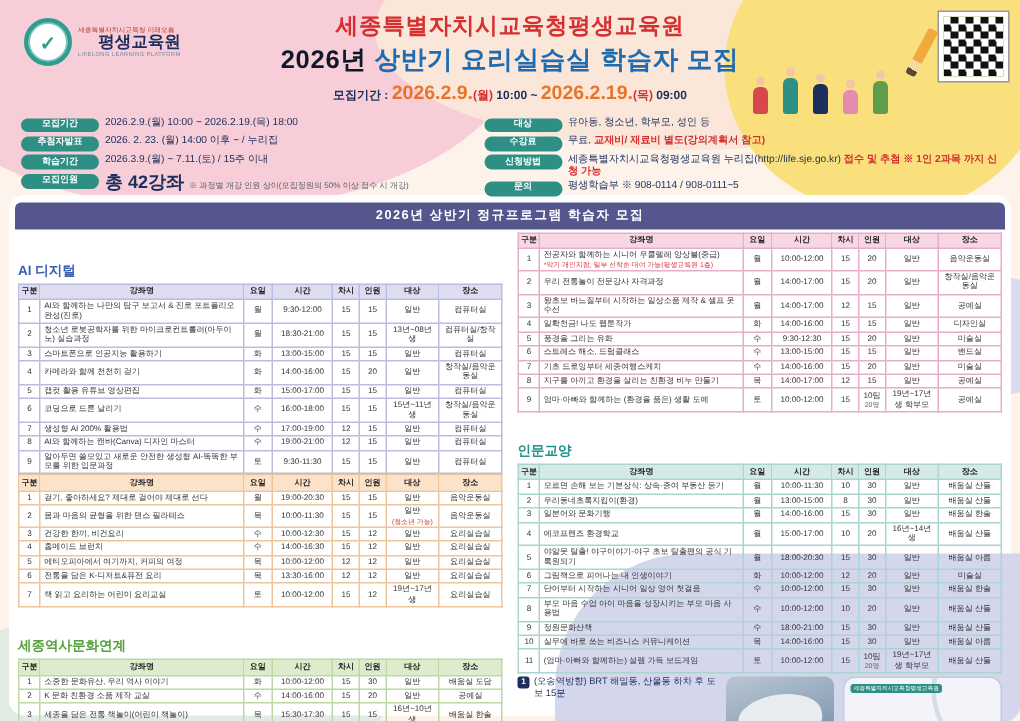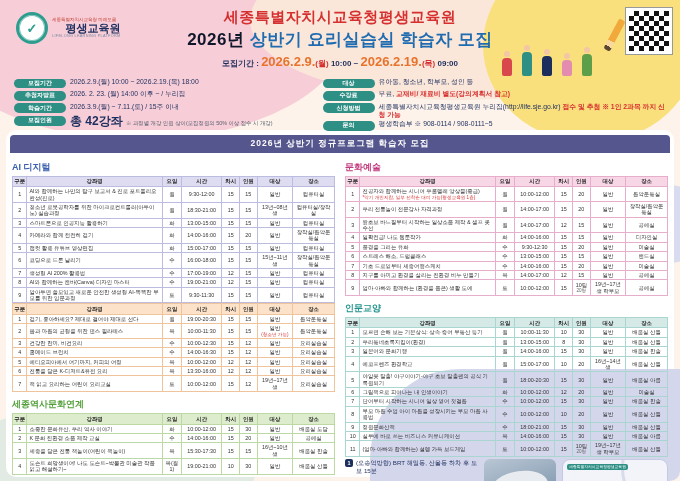--- a/index.html
+++ b/index.html
@@ -49,21 +49,21 @@
   .info-val .red{color:#d62f2f;font-weight:bold;}
   .info-val .small{font-size:5.4px;color:#55606e;}
   .info-val .big{font-size:12px;font-weight:bold;}
 
   
   .band{margin:4px 10px 0 10px;background:#55568e;color:#fff;text-align:center;font-size:8.5px;font-weight:bold;letter-spacing:1px;padding:3px 0;border-radius:4px 4px 0 0;}
 
   
   .cols{display:flex;gap:10px;padding:2px 12px 0 12px;}
   .col{flex:1;min-width:0;}
-  .sec-title{margin:6px 0 2px 0;font-size:9px;font-weight:bold;}
+  .sec-title{margin:19px 0 2px 0;font-size:9px;font-weight:bold;}
   table{width:100%;border-collapse:collapse;table-layout:fixed;}
   th,td{border:0.6px solid var(--line,#ccc);font-size:5.4px;line-height:1.18;padding:1px 2px;text-align:center;color:#333;overflow:hidden;}
   th{background:var(--hbg,#eee);font-weight:bold;color:#222;padding:1.5px 1px;}
   td.name{text-align:left;}
   .cell-sub{font-size:4.6px;color:#666;}
   .cell-sub.red{color:#d62f2f;}
   .ptable.ai{--line:#bcbce0;--hbg:#dddcf0;} .t-ai{color:#3a5fae;}
   .ptable.health{--line:#f0c49a;--hbg:#fbe2c9;} .t-health{color:#e2711d;}
   .ptable.history{--line:#bcd9a4;--hbg:#ddeccc;} .t-history{color:#55a03c;}
   .ptable.culture{--line:#e7aecb;--hbg:#f7d6e6;} .t-culture{color:#c23a7d;}
@@ -468,21 +468,20 @@
                   <td>10</td>
                   <td>30</td>
                   <td>일반</td>
                   <td>배움실 산들</td>
                 </tr>
               </tbody>
             </table>
           </div>
       </div>
       <div class="col">
-        <div class="sec-title t-culture">문화예술</div>
         <div class="ptable culture">
             <table>
               <colgroup>
                 <col style="width: 4.5%;">
                 <col style="width: 42%;">
                 <col style="width: 6%;">
                 <col style="width: 12.5%;">
                 <col style="width: 5.5%;">
                 <col style="width: 5.5%;">
                 <col style="width: 11%;">

